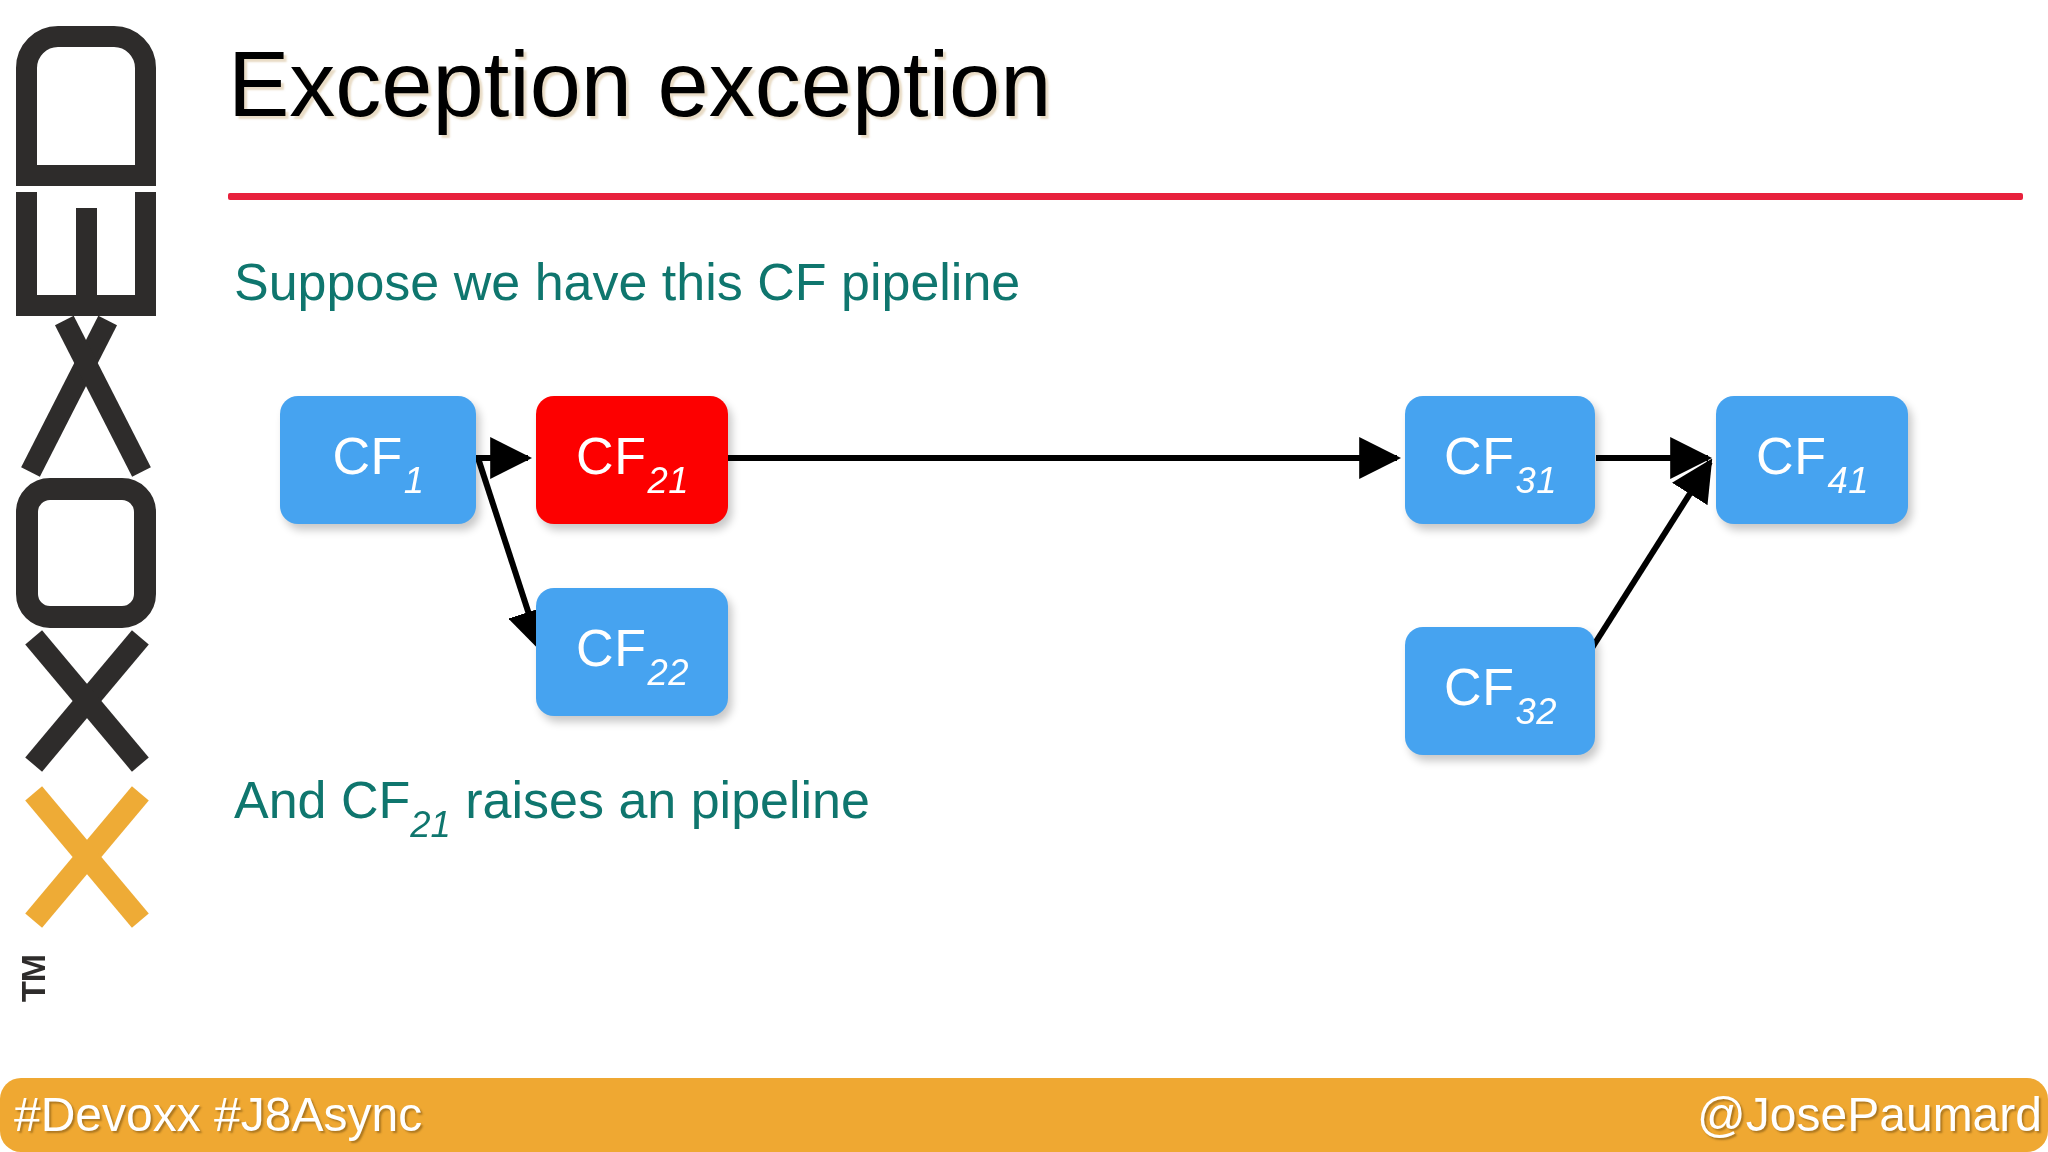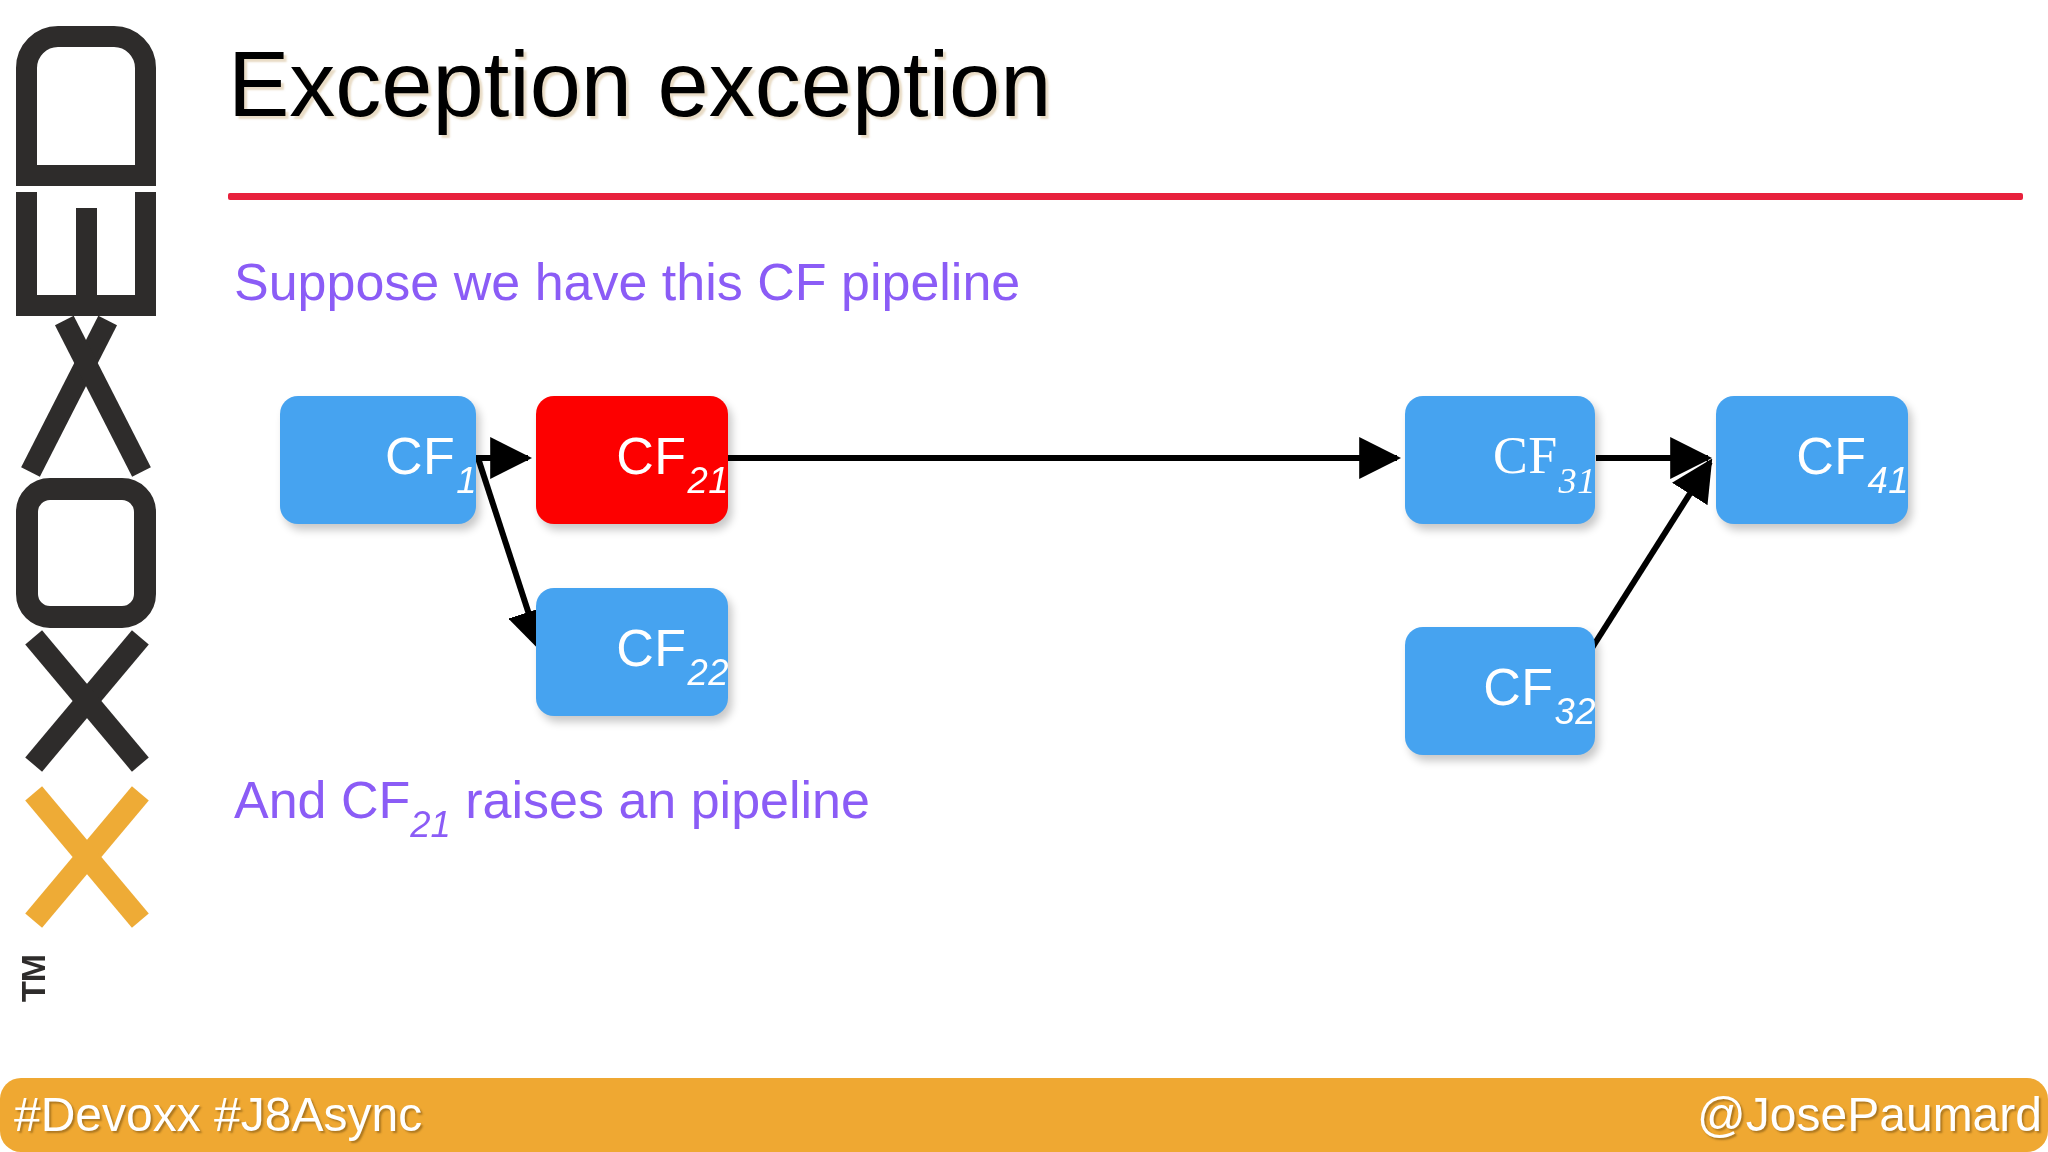--- a/index.html
+++ b/index.html
@@ -135,21 +135,21 @@
     width: 1795px;
     height: 7px;
     background: #e8213c;
     border-radius: 2px;
   }
 
   
   .body-line {
     position: absolute;
     font-size: 52px;
-    color: #8b5cf6;
+    color: #0f766e;
     white-space: nowrap;
   }
   #line-top   { left: 234px; top: 252px; }
   #line-bot   { left: 234px; top: 770px; }
   .sub {
     font-size: 0.70em;
     font-style: italic;
     vertical-align: sub;
     position: relative;
     top: 0.20em;
@@ -161,21 +161,21 @@
     left: 0; top: 0;
     width: 2048px; height: 1152px;
     pointer-events: none;
   }
   .node {
     position: absolute;
     border-radius: 18px;
     box-shadow: 4px 6px 9px rgba(0,0,0,0.22);
     display: flex;
     align-items: center;
-    justify-content: flex-end;
+    justify-content: center;
     color: #ffffff;
     font-size: 52px;
     letter-spacing: 0.5px;
   }
   .node .lbl { display: inline-block; }
   .node .sub {
     font-size: 0.70em;
     font-style: italic;
     vertical-align: sub;
     position: relative;
@@ -285,21 +285,21 @@
   </div>
 
   <div class="node node-red" style="left:536px; top:396px; width:192px; height:128px;">
     <span class="lbl"><span>CF</span><span class="sub">21</span></span>
   </div>
 
   <div class="node node-blue" style="left:536px; top:588px; width:192px; height:128px;">
     <span class="lbl"><span>CF</span><span class="sub">22</span></span>
   </div>
 
-  <div class="node node-blue" style="left:1405px; top:396px; width:190px; height:128px;font-family:Liberation Serif, serif;">
+  <div class="node node-blue" style="left:1405px; top:396px; width:190px; height:128px;">
     <span class="lbl"><span>CF</span><span class="sub">31</span></span>
   </div>
 
   <div class="node node-blue" style="left:1405px; top:588px; width:190px; height:128px;margin-top:39px;">
     <span class="lbl"><span>CF</span><span class="sub">32</span></span>
   </div>
 
   <div class="node node-blue" style="left:1716px; top:396px; width:192px; height:128px;">
     <span class="lbl"><span>CF</span><span class="sub">41</span></span>
   </div>

